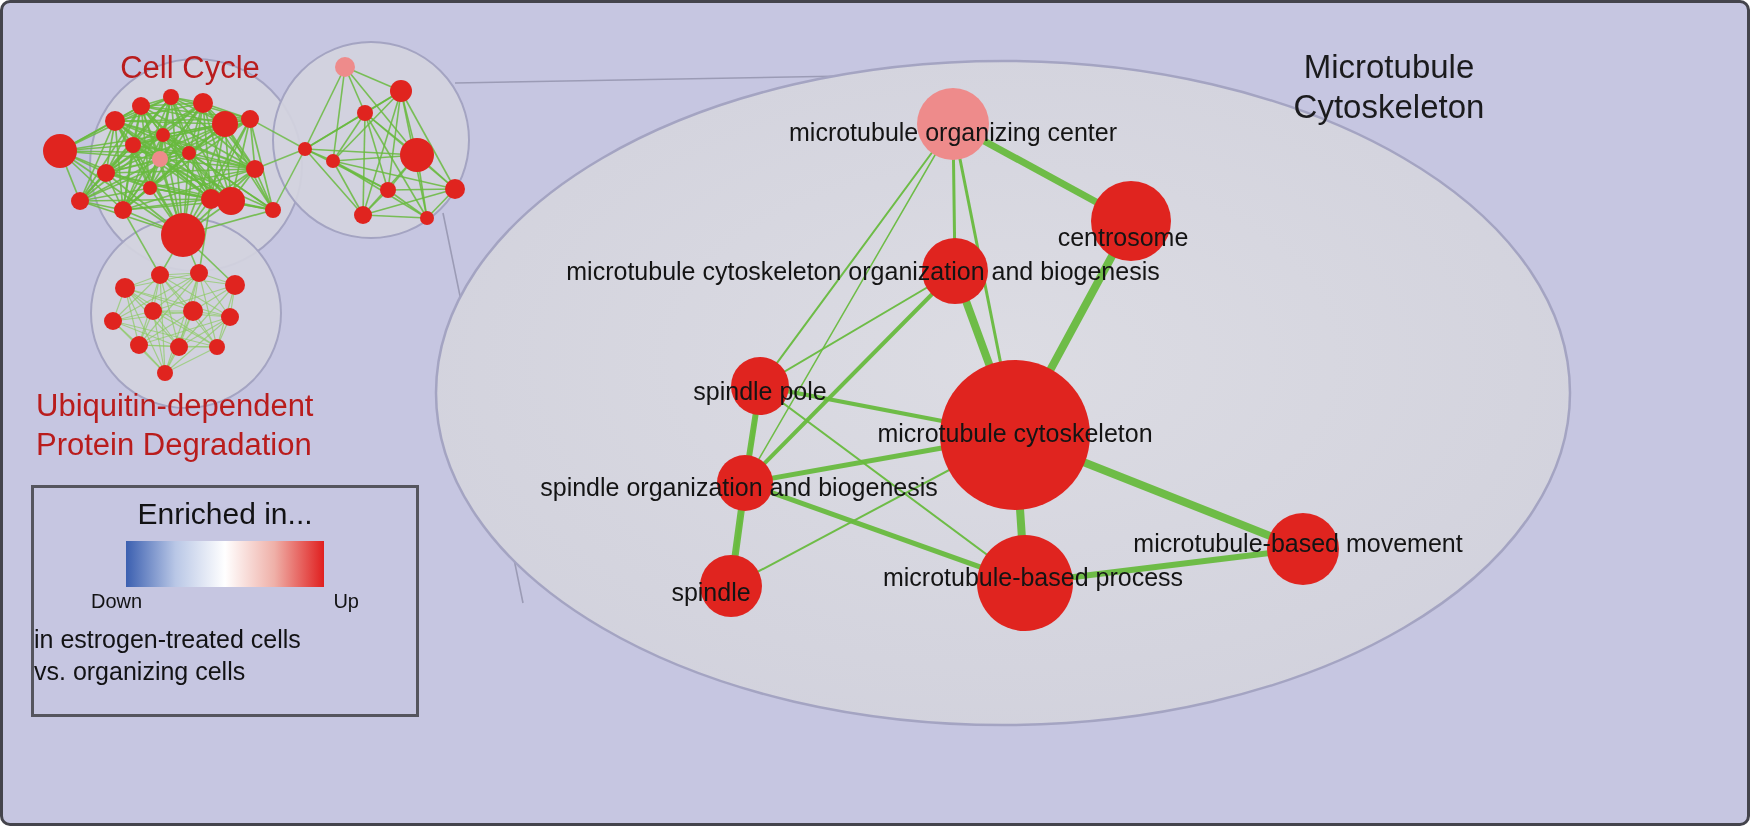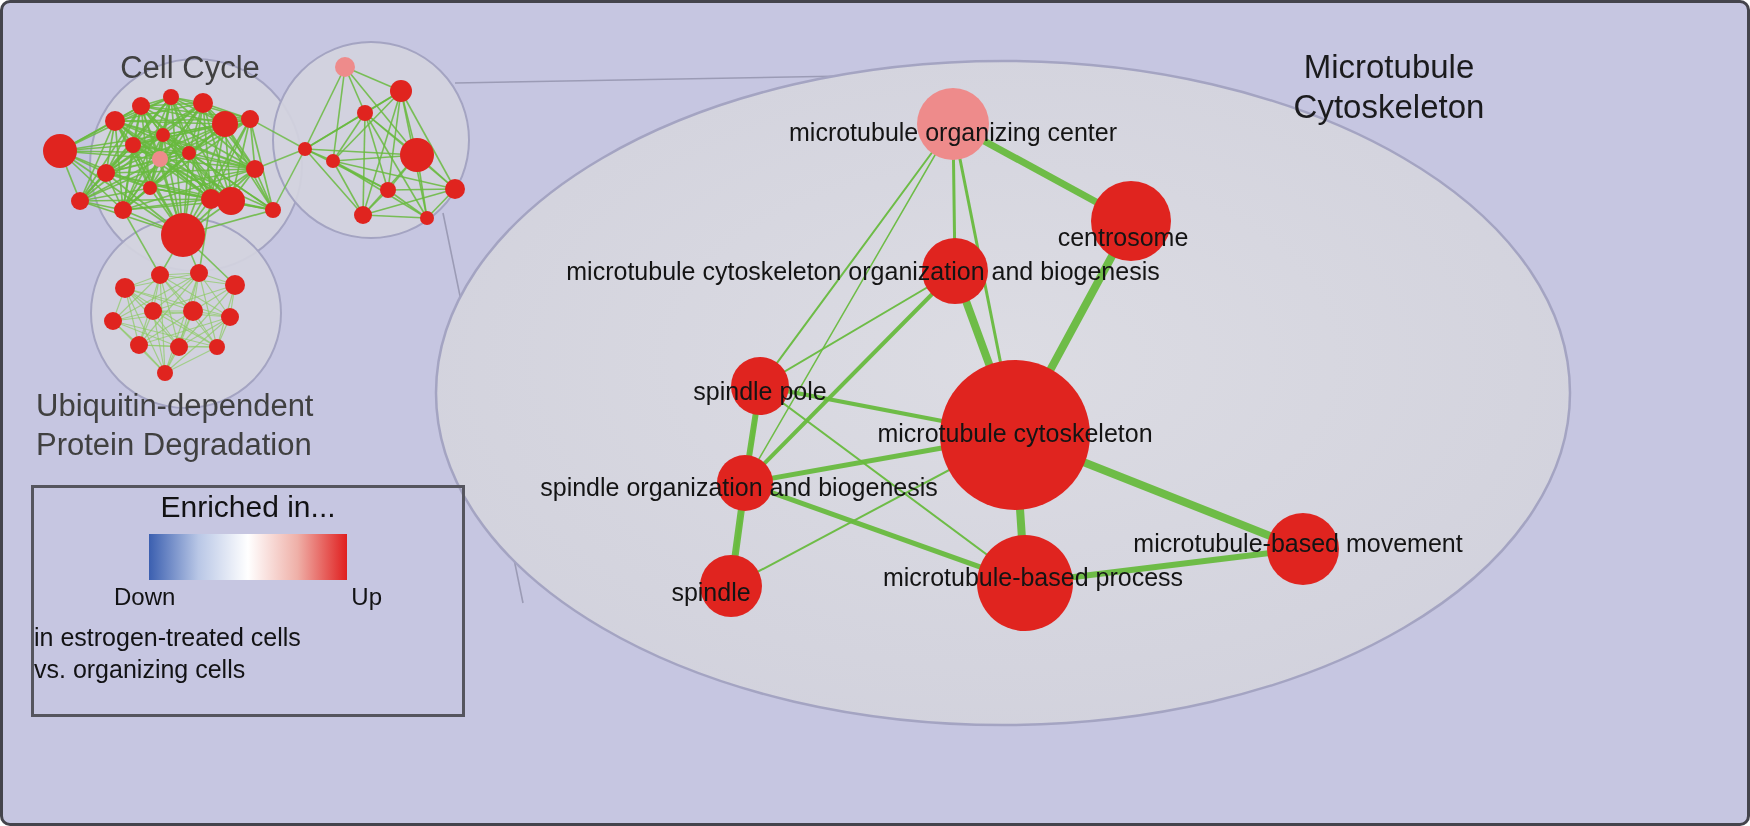--- a/index.html
+++ b/index.html
@@ -10,48 +10,48 @@
     height: 826px;
     background: #c6c6e1;
     border: 3px solid #44444c;
     border-radius: 10px;
     overflow: hidden;
     font-family: "Liberation Sans", "DejaVu Sans", sans-serif;
   }
   #network-container { position: absolute; left: 0; top: 0; width: 1750px; height: 826px; }
   .overlay { position: absolute; }
   .cluster-title {
-    color: #404040;
+    color: #b91c1c;
     font-size: 31px;
     line-height: 1.25;
     white-space: nowrap;
   }
   .cell-cycle-title { left: 187px; top: 46px; transform: translateX(-50%); }
   .ubiquitin-title { left: 33px; top: 384px; }
   .microtubule-title {
     left: 1386px; top: 44px; transform: translateX(-50%);
     color: #1b1b1d; font-size: 33px; line-height: 1.2; text-align: center; white-space: nowrap;
   }
   .legend-box {
     position: absolute;
     left: 28px; top: 482px;
-    width: 434px; height: 232px;
+    width: 388px; height: 232px;
     border: 3px solid #55555e;
-    padding-top: 2px;
+    padding-top: 9px;
     color: #121214;
   }
   .legend-title { text-align: center; font-size: 30px; line-height: 1.15; }
   .legend-gradient {
     width: 198px; height: 46px;
     margin: 9px auto 0;
   }
   .legend-downup {
     width: 268px; margin: 3px auto 0;
     display: flex; justify-content: space-between;
-    font-size: 24px;
+    font-size: 20px;
   }
   .legend-caption {
     margin-top: 10px;
     font-size: 25px;
     line-height: 1.3;
   }
 </style>
 </head>
 <body>
 

